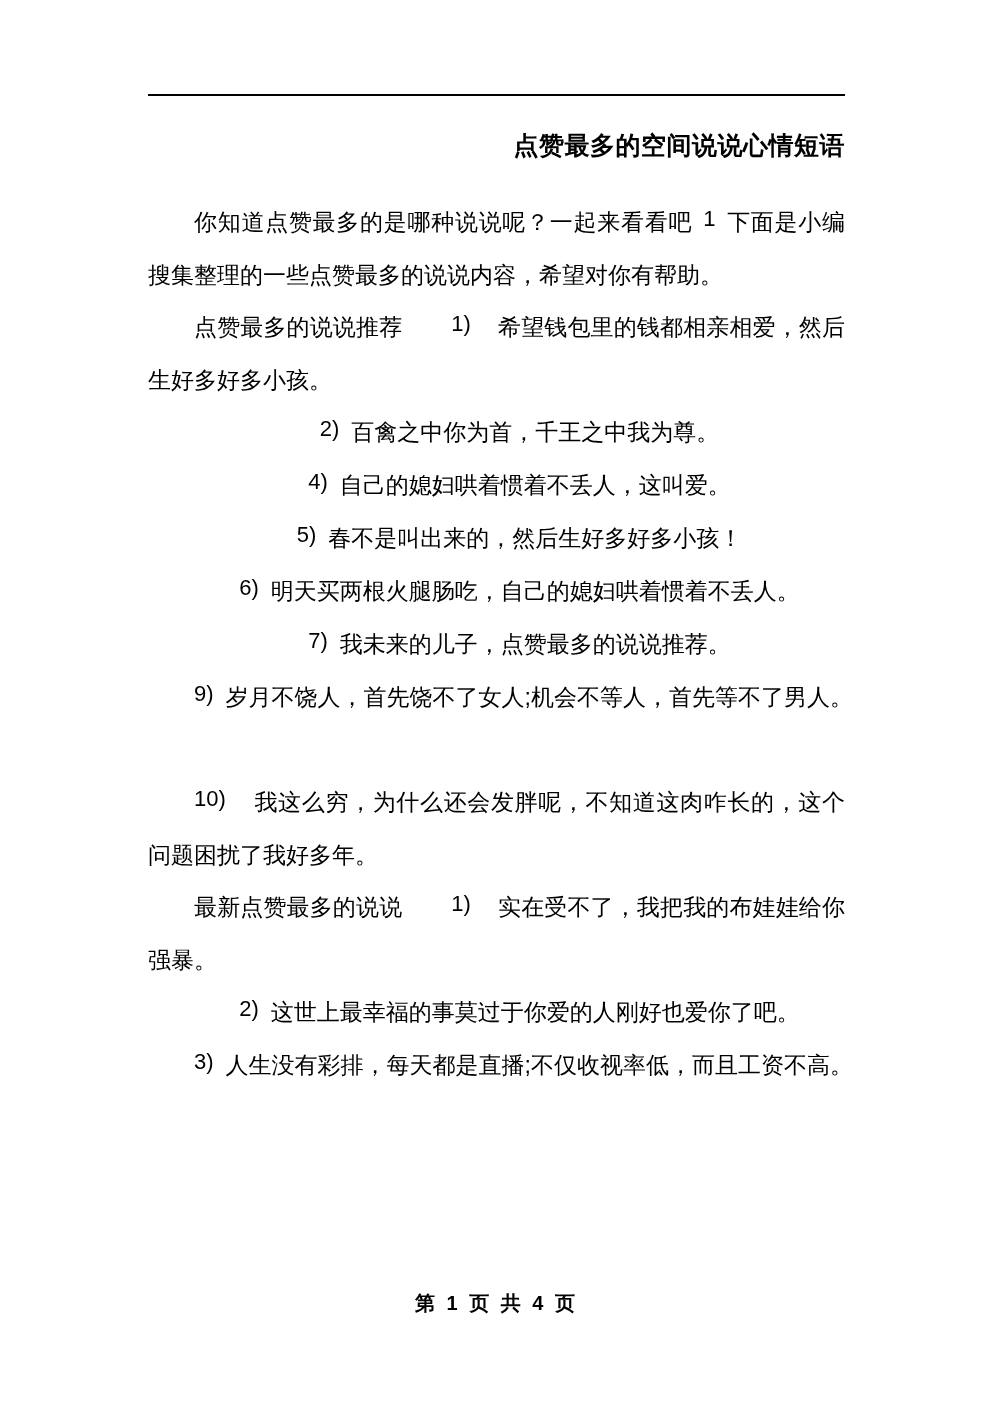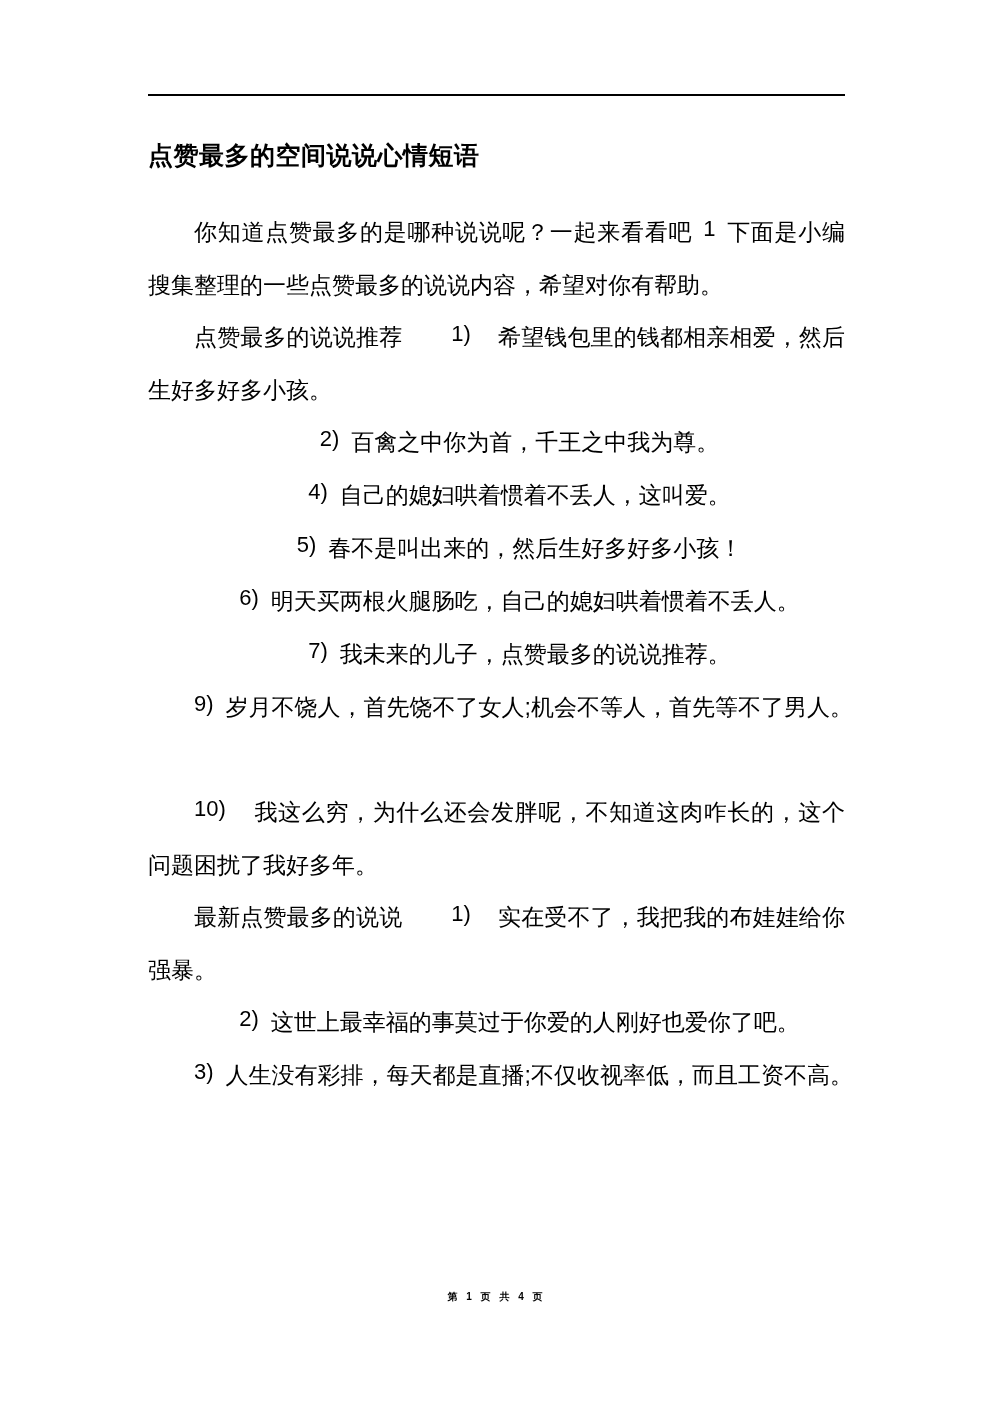--- a/index.html
+++ b/index.html
@@ -15,25 +15,25 @@
     overflow: hidden;
     font-family: "Liberation Sans", sans-serif;
     color: #000000;
   }
   .header-rule {
     margin: 94px auto 0 auto;
     width: 697px;
     border-top: 2px solid #000000;
   }
   .title {
-    margin: 44px 148px 0 148px;
+    margin: 34px 148px 0 148px;
     font-size: 25px;
     line-height: 30px;
     font-weight: 800;
-    text-align: left;
+    text-align: right;
     letter-spacing: 0.5px;
   }
   .content {
     margin: 36px 148px 0 148px;
     width: 697px;
     font-size: 23px;
     line-height: 52px;
     text-align: justify;
     text-justify: inter-ideograph;
   }
@@ -61,21 +61,21 @@
   .num.inline { margin: 0 11px; }
   .num.first  { margin-left: 49px; margin-right: 27px; }
   .num.item-num { margin-right: 12px; }
   .num.ten { margin-right: 28px; }
   .footer {
     position: absolute;
     top: 1290px;
     left: 0;
     right: 0;
     text-align: center;
-    font-size: 10px;
+    font-size: 20px;
     font-weight: bold;
     letter-spacing: 3px;
   }
 </style>
 </head>
 <body>
 
 <div class="page">
 
   <div class="header-rule"></div>

